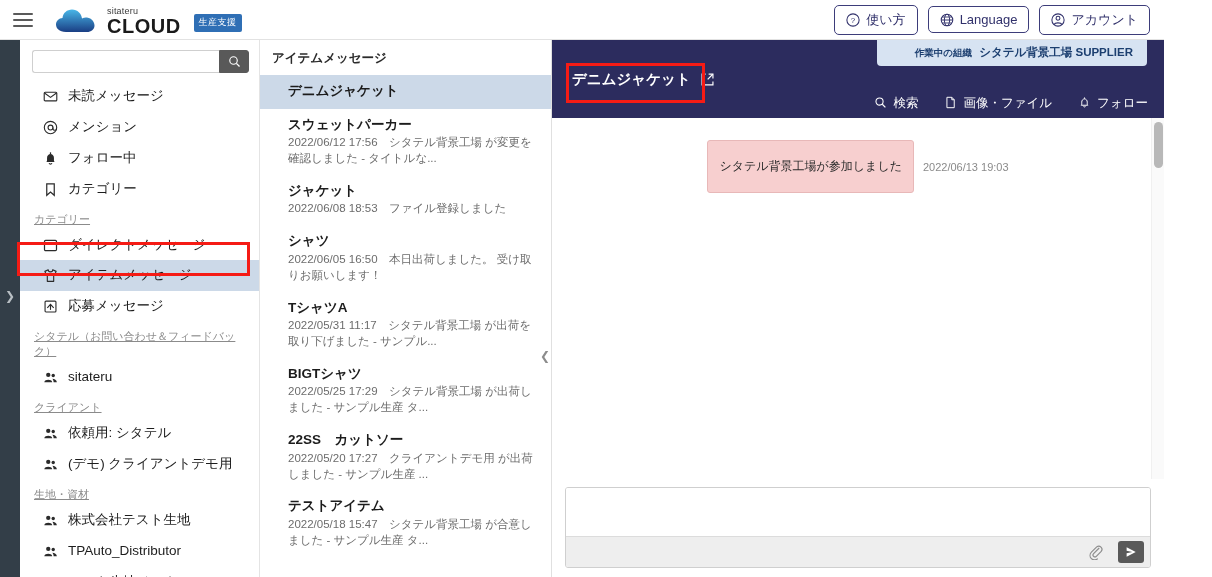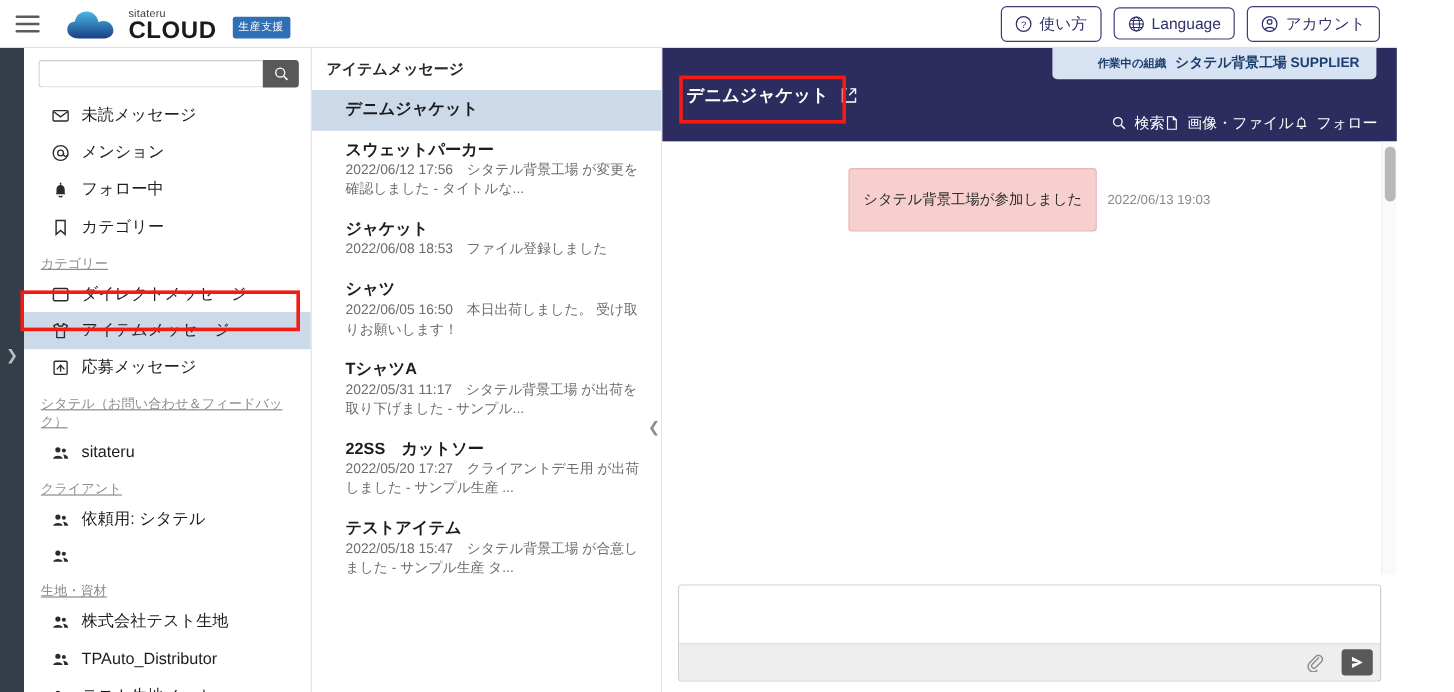--- a/index.html
+++ b/index.html
@@ -99,21 +99,21 @@
   .org-badge {
     position: absolute; right: 17px; top: 0;
     background: #d7e3f2; color: #1c3f70;
     font-size: 11.5px; font-weight: 700;
     padding: 5px 14px 6px; border-radius: 0 0 4px 4px; white-space: nowrap;
   }
   .org-badge .lbl { font-size: 9.5px; font-weight: 700; margin-right: 4px; margin-left: 24px; }
   .chat-title-wrap { position: absolute; left: 20px; top: 30px; display: flex; align-items: center; gap: 9px; }
   .chat-title { color: #fff; font-size: 14.5px; font-weight: 700; }
   .ext-ico { color: #fff; display: inline-flex; }
-  .chat-actions { position: absolute; right: 16px; bottom: 6px; display: flex; align-items: flex-end; }
+  .chat-actions { position: absolute; right: 16px; bottom: 6px; display: flex; gap: 26px; align-items: flex-end; }
   .chat-act { display: inline-flex; align-items: center; gap: 6px; color: #fff; font-size: 12.5px; cursor: pointer; }
 
   .chat-body { flex: 1; position: relative; overflow: hidden; background: #fff; }
   .sys-row { display: flex; align-items: center; justify-content: center; gap: 9px; margin-top: 22px; }
   .sys-bubble {
     background: #f7cfcf; border: 1px solid #e8b8b8; color: #2b2b2b;
     font-size: 12px; padding: 17px 11px; border-radius: 3px;
   }
   .sys-time { font-size: 11px; color: #8a8a8a; }
   .chat-scrollbar { position: absolute; top: 0; right: 0; width: 13px; height: 100%; background: #fafafa; border-left: 1px solid #f0f0f0; cursor: pointer; }
@@ -301,20 +301,21 @@
           </div>
           <div class="sb-item">
             <span class="ic">
               <svg width="15" height="15" viewBox="0 0 16 16">
                 <circle cx="5.6" cy="5.2" r="2.3" fill="#2b2b2b"></circle>
                 <circle cx="10.9" cy="5.8" r="1.8" fill="#2b2b2b"></circle>
                 <path d="M1.4 13 C1.9 9.6 9.3 9.6 9.8 13 Z" fill="#2b2b2b"></path>
                 <path d="M10 9.3 C12.4 9.3 14.6 10.6 14.8 13 L11.3 13 C11.3 11.5 10.8 10.2 10 9.3 Z" fill="#2b2b2b"></path>
               </svg>
             </span>
+            <span>(デモ) クライアントデモ用</span>
           </div>
           <div class="sb-head">生地・資材</div>
           <div class="sb-item">
             <span class="ic">
               <svg width="15" height="15" viewBox="0 0 16 16">
                 <circle cx="5.6" cy="5.2" r="2.3" fill="#2b2b2b"></circle>
                 <circle cx="10.9" cy="5.8" r="1.8" fill="#2b2b2b"></circle>
                 <path d="M1.4 13 C1.9 9.6 9.3 9.6 9.8 13 Z" fill="#2b2b2b"></path>
                 <path d="M10 9.3 C12.4 9.3 14.6 10.6 14.8 13 L11.3 13 C11.3 11.5 10.8 10.2 10 9.3 Z" fill="#2b2b2b"></path>
               </svg>
@@ -360,20 +361,24 @@
             <div class="msg-title">ジャケット</div>
             <div class="msg-snip">2022/06/08 18:53　ファイル登録しました</div>
           </div>
           <div class="msg-item">
             <div class="msg-title">シャツ</div>
             <div class="msg-snip">2022/06/05 16:50　本日出荷しました。 受け取りお願いします！</div>
           </div>
           <div class="msg-item">
             <div class="msg-title">TシャツA</div>
             <div class="msg-snip">2022/05/31 11:17　シタテル背景工場 が出荷を取り下げました - サンプル...</div>
+          </div>
+          <div class="msg-item">
+            <div class="msg-title">BIGTシャツ</div>
+            <div class="msg-snip">2022/05/25 17:29　シタテル背景工場 が出荷しました - サンプル生産 タ...</div>
           </div>
           <div class="msg-item">
             <div class="msg-title">22SS　カットソー</div>
             <div class="msg-snip">2022/05/20 17:27　クライアントデモ用 が出荷しました - サンプル生産 ...</div>
           </div>
           <div class="msg-item">
             <div class="msg-title">テストアイテム</div>
             <div class="msg-snip">2022/05/18 15:47　シタテル背景工場 が合意しました - サンプル生産 タ...</div>
           </div>
         </div>

